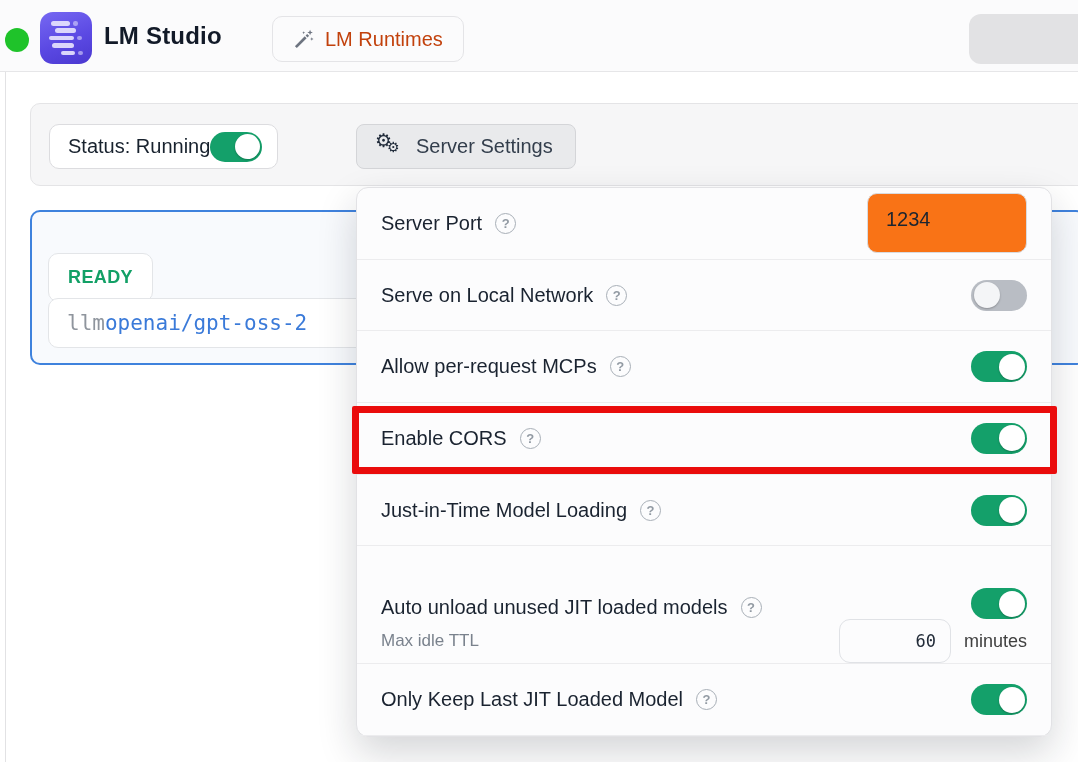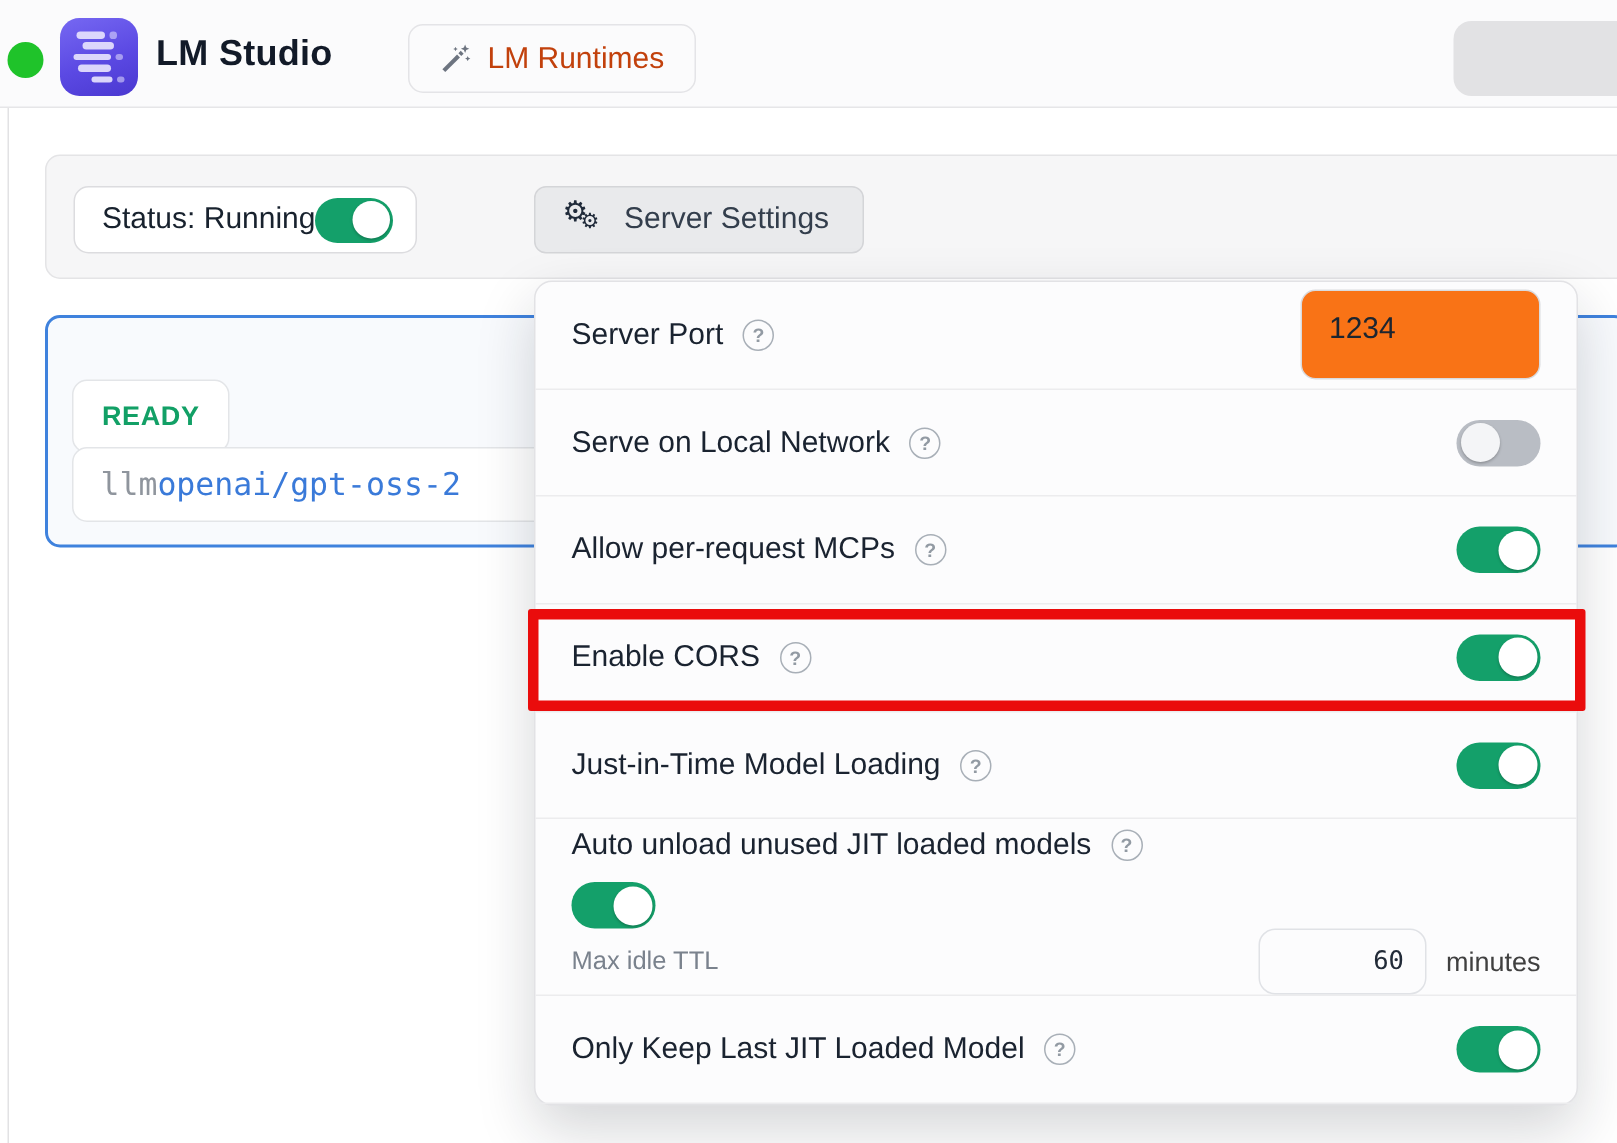--- a/index.html
+++ b/index.html
@@ -118,23 +118,22 @@
   .pop-row {
     display: flex; align-items: center; justify-content: space-between;
     height: 72px; padding: 0 24px; border-bottom: 1px solid #ececee;
   }
   .pop-row:last-child { border-bottom: none; height: 71px; }
   .pop-row.tall {
     height: 118px; flex-direction: column; align-items: stretch;
     justify-content: flex-start; padding: 0 24px;
   }
   .pop-row.tall .main-line {
-    display: flex; align-items: flex-start; justify-content: space-between; height: 68px;
+    display: flex; align-items: flex-end; justify-content: space-between; height: 68px;
     margin-top: 6px;
-    flex-direction: column;
   }
   .pop-row.tall .sub-line {
     display: flex; align-items: center; justify-content: space-between; height: 44px;
   }
   .row-left { display: flex; align-items: center; gap: 13px; }
   .row-label { font-size: 20px; color: #1a2330; }
   .help-icon {
     width: 21px; height: 21px; border: 1.5px solid #a8afb7; border-radius: 50%;
     color: #929aa3; font-size: 13px; font-weight: 700;
     display: inline-flex; align-items: center; justify-content: center;

